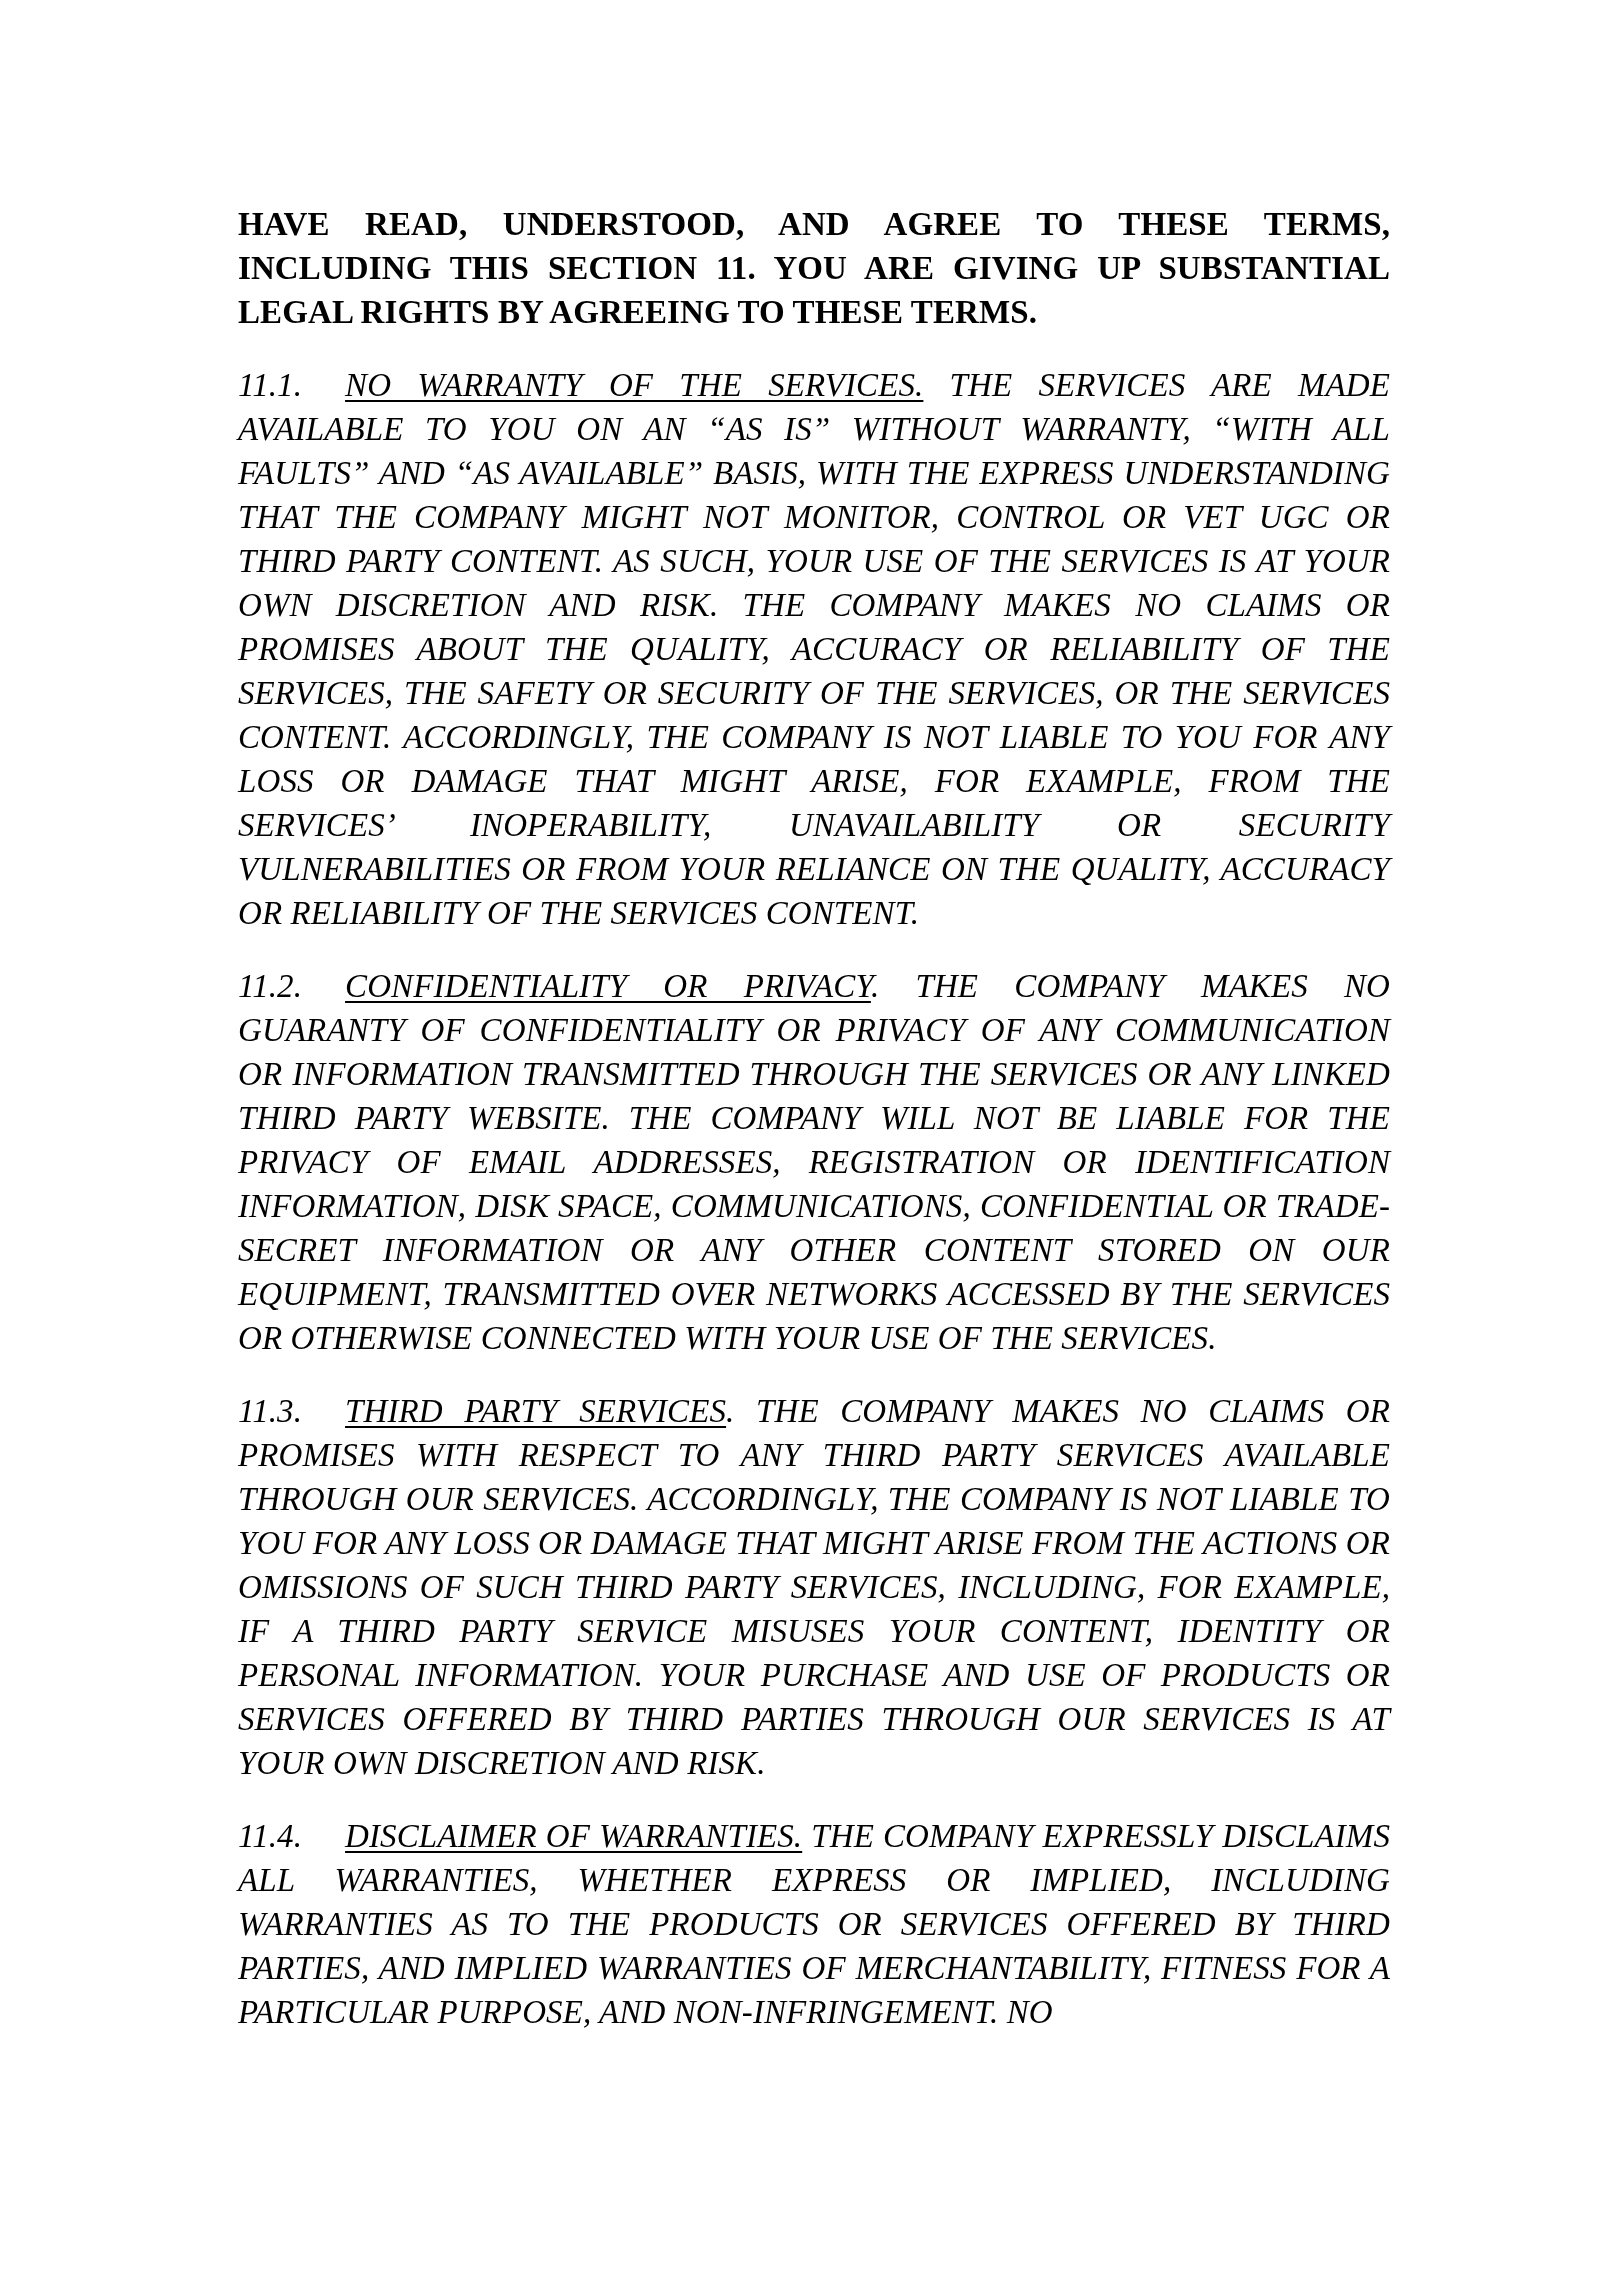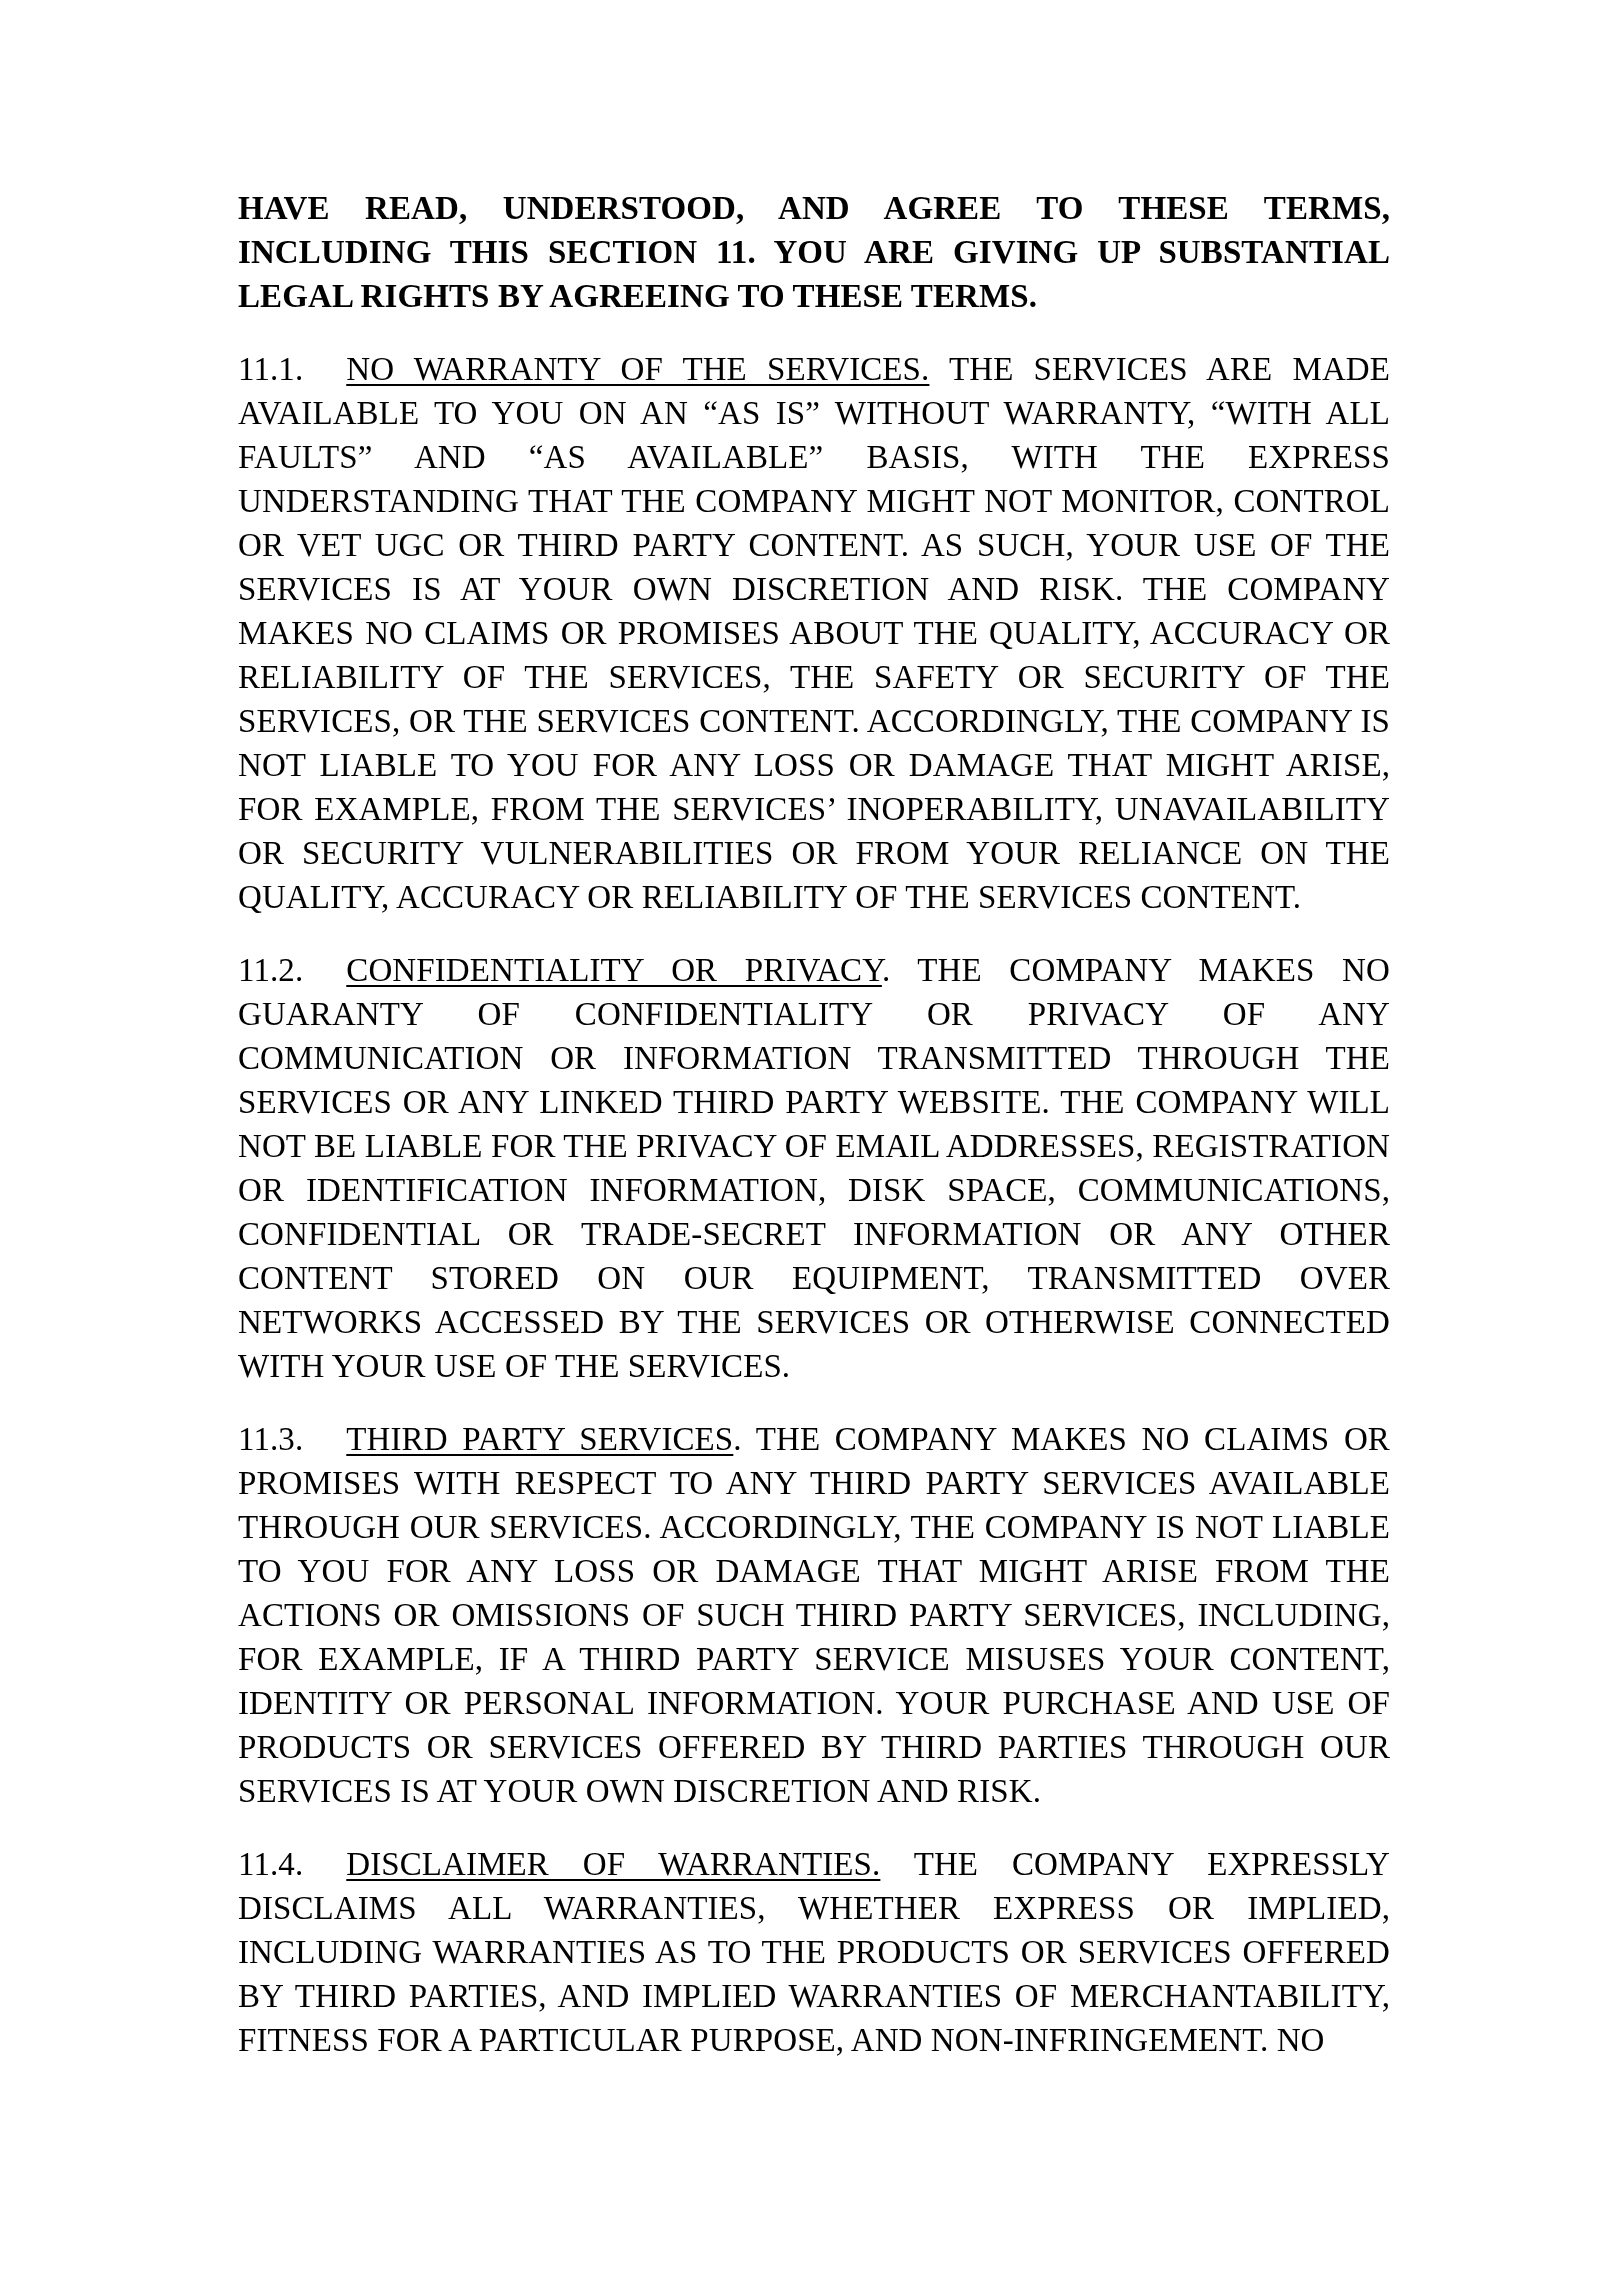--- a/index.html
+++ b/index.html
@@ -17,41 +17,42 @@
     width: 1621px;
     height: 2293px;
     background: #ffffff;
     margin: 0 auto;
     box-sizing: border-box;
     overflow: hidden;
   }
   .content {
     position: absolute;
     left: 238px;
-    top: 186px;
+    top: 202px;
     width: 1152px;
   }
   .para {
     font-size: 33px;
     line-height: 44px;
     text-align: justify;
     text-justify: inter-word;
     margin: 0;
     letter-spacing: 0.1px;
   }
   .para + .para {
     margin-top: 29px;
   }
   .heading-block {
     font-weight: bold;
     text-align: justify;
     text-justify: inter-word;
   }
   .body-para {
     margin-top: 29px;
+    font-style: italic;
   }
   .num {
     
   }
   .gap-lg {
     display: inline-block;
     width: 43px;
   }
   .underline {
     text-decoration: underline;

